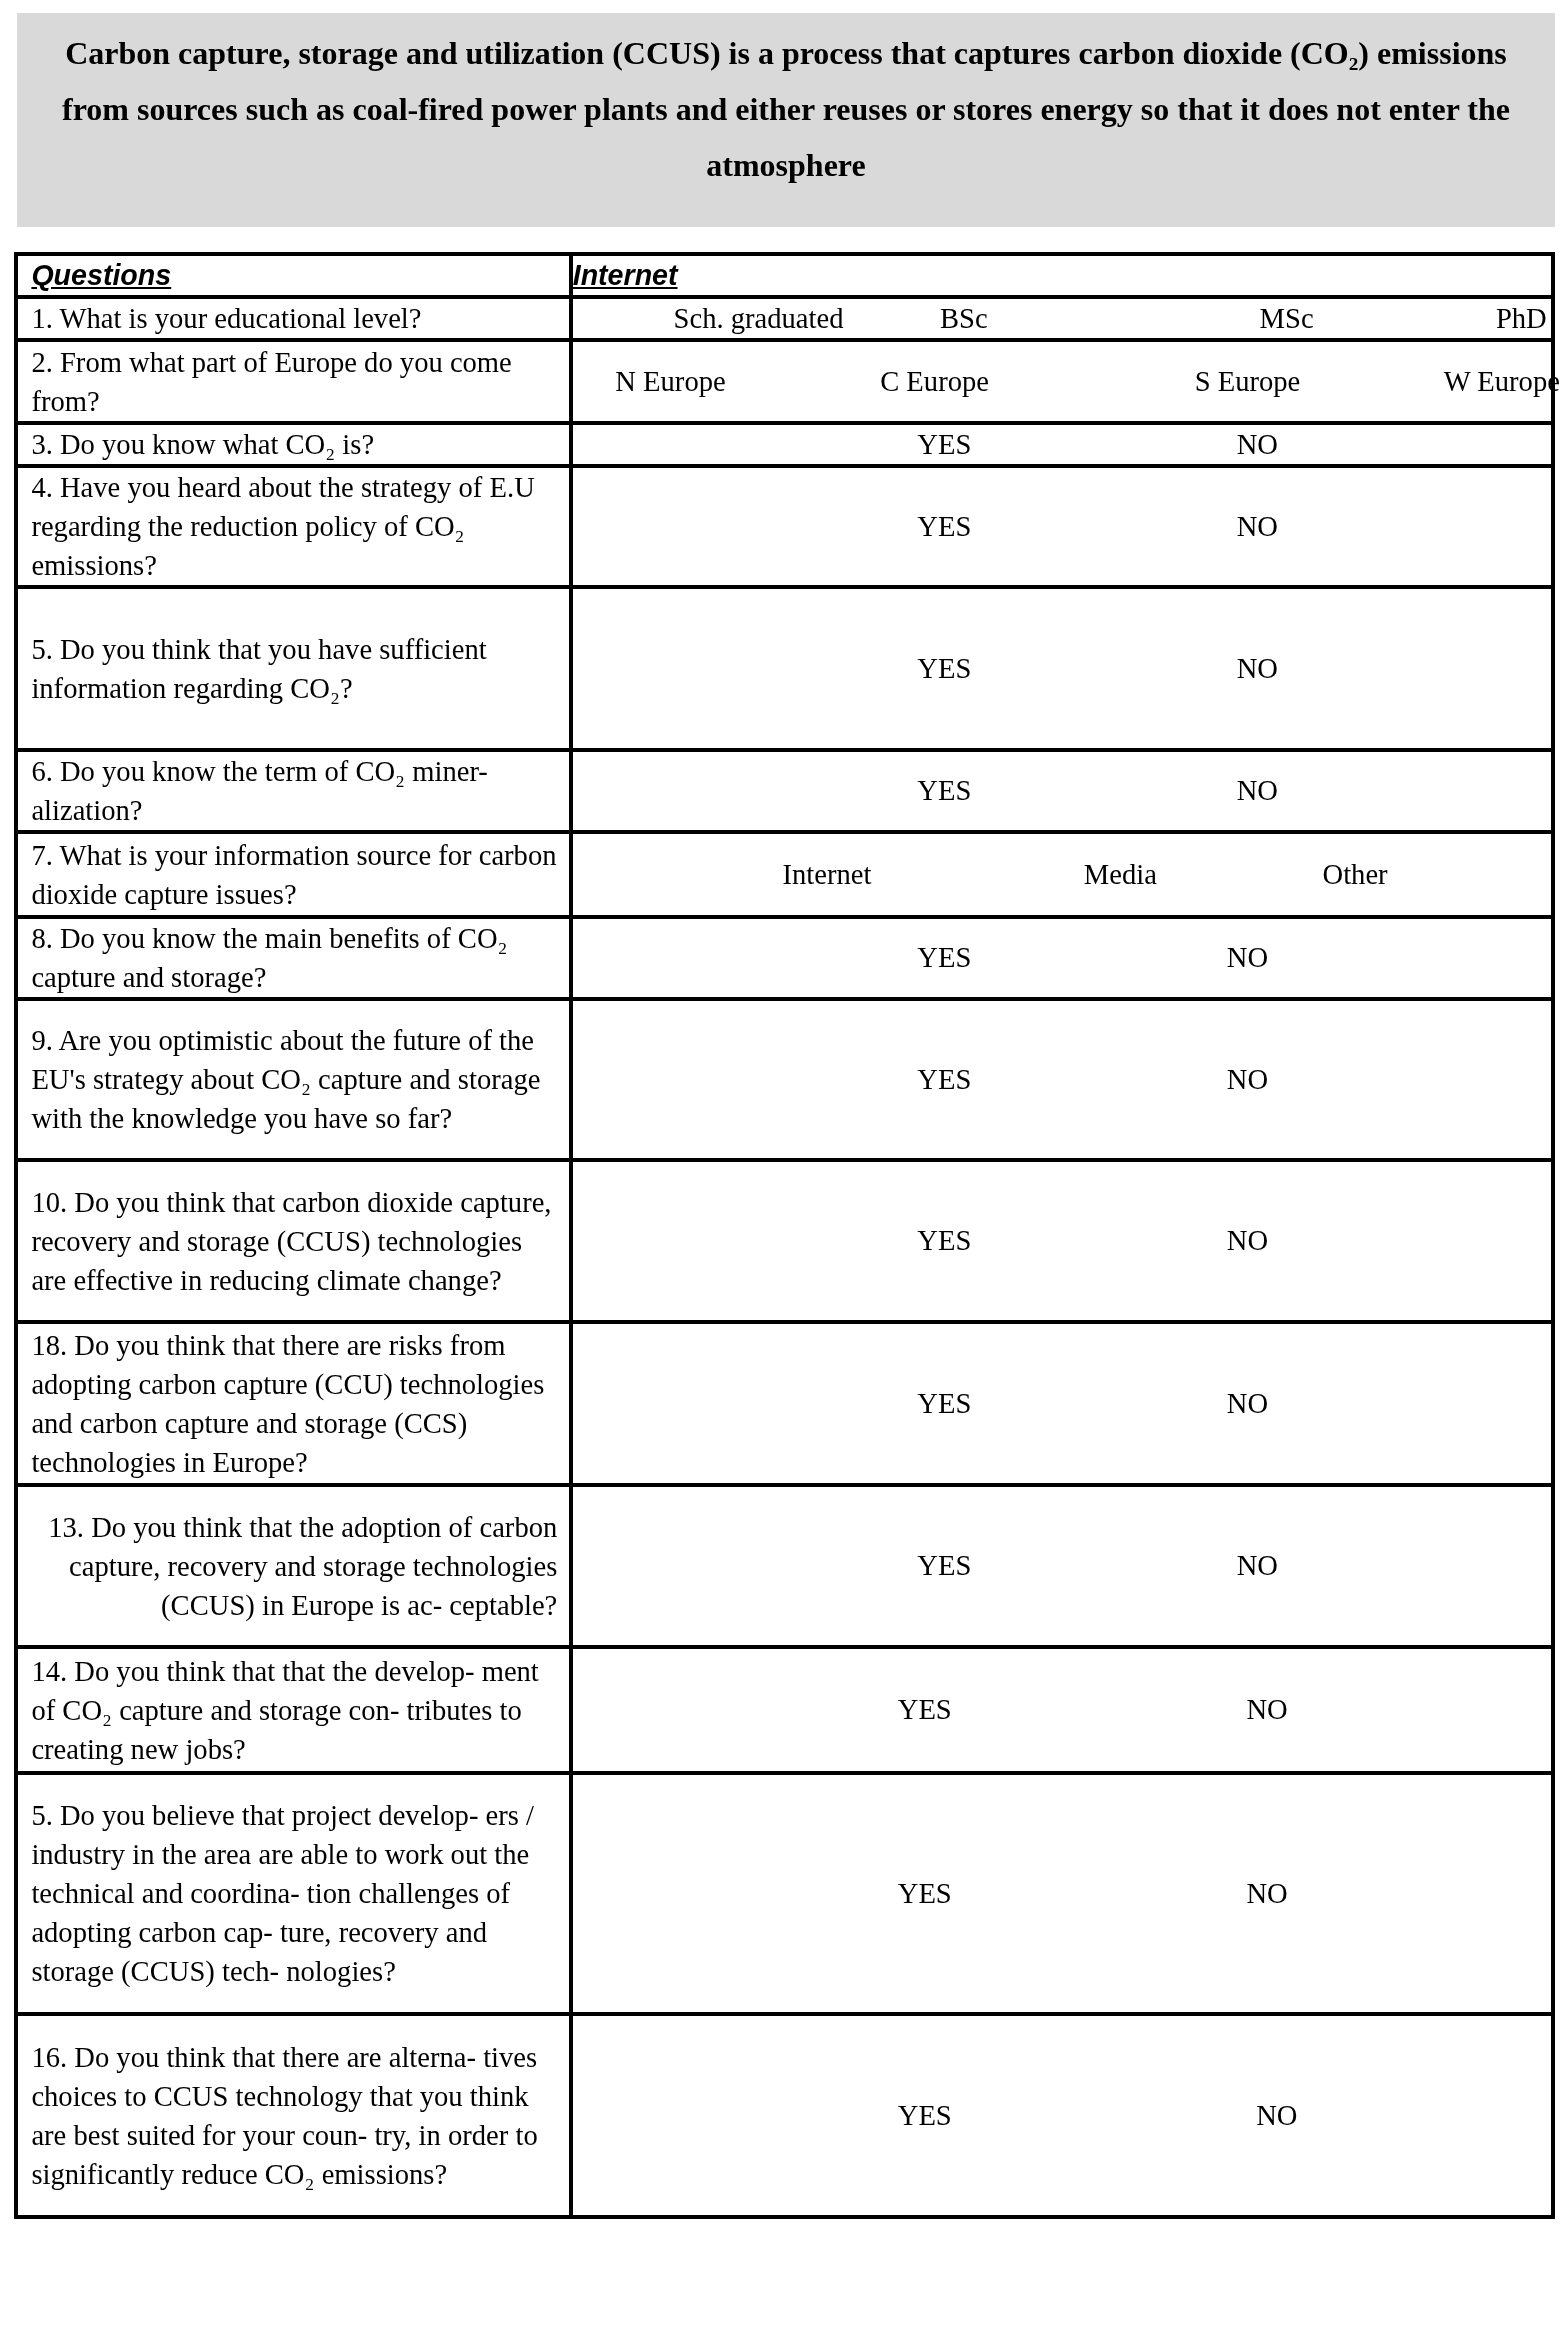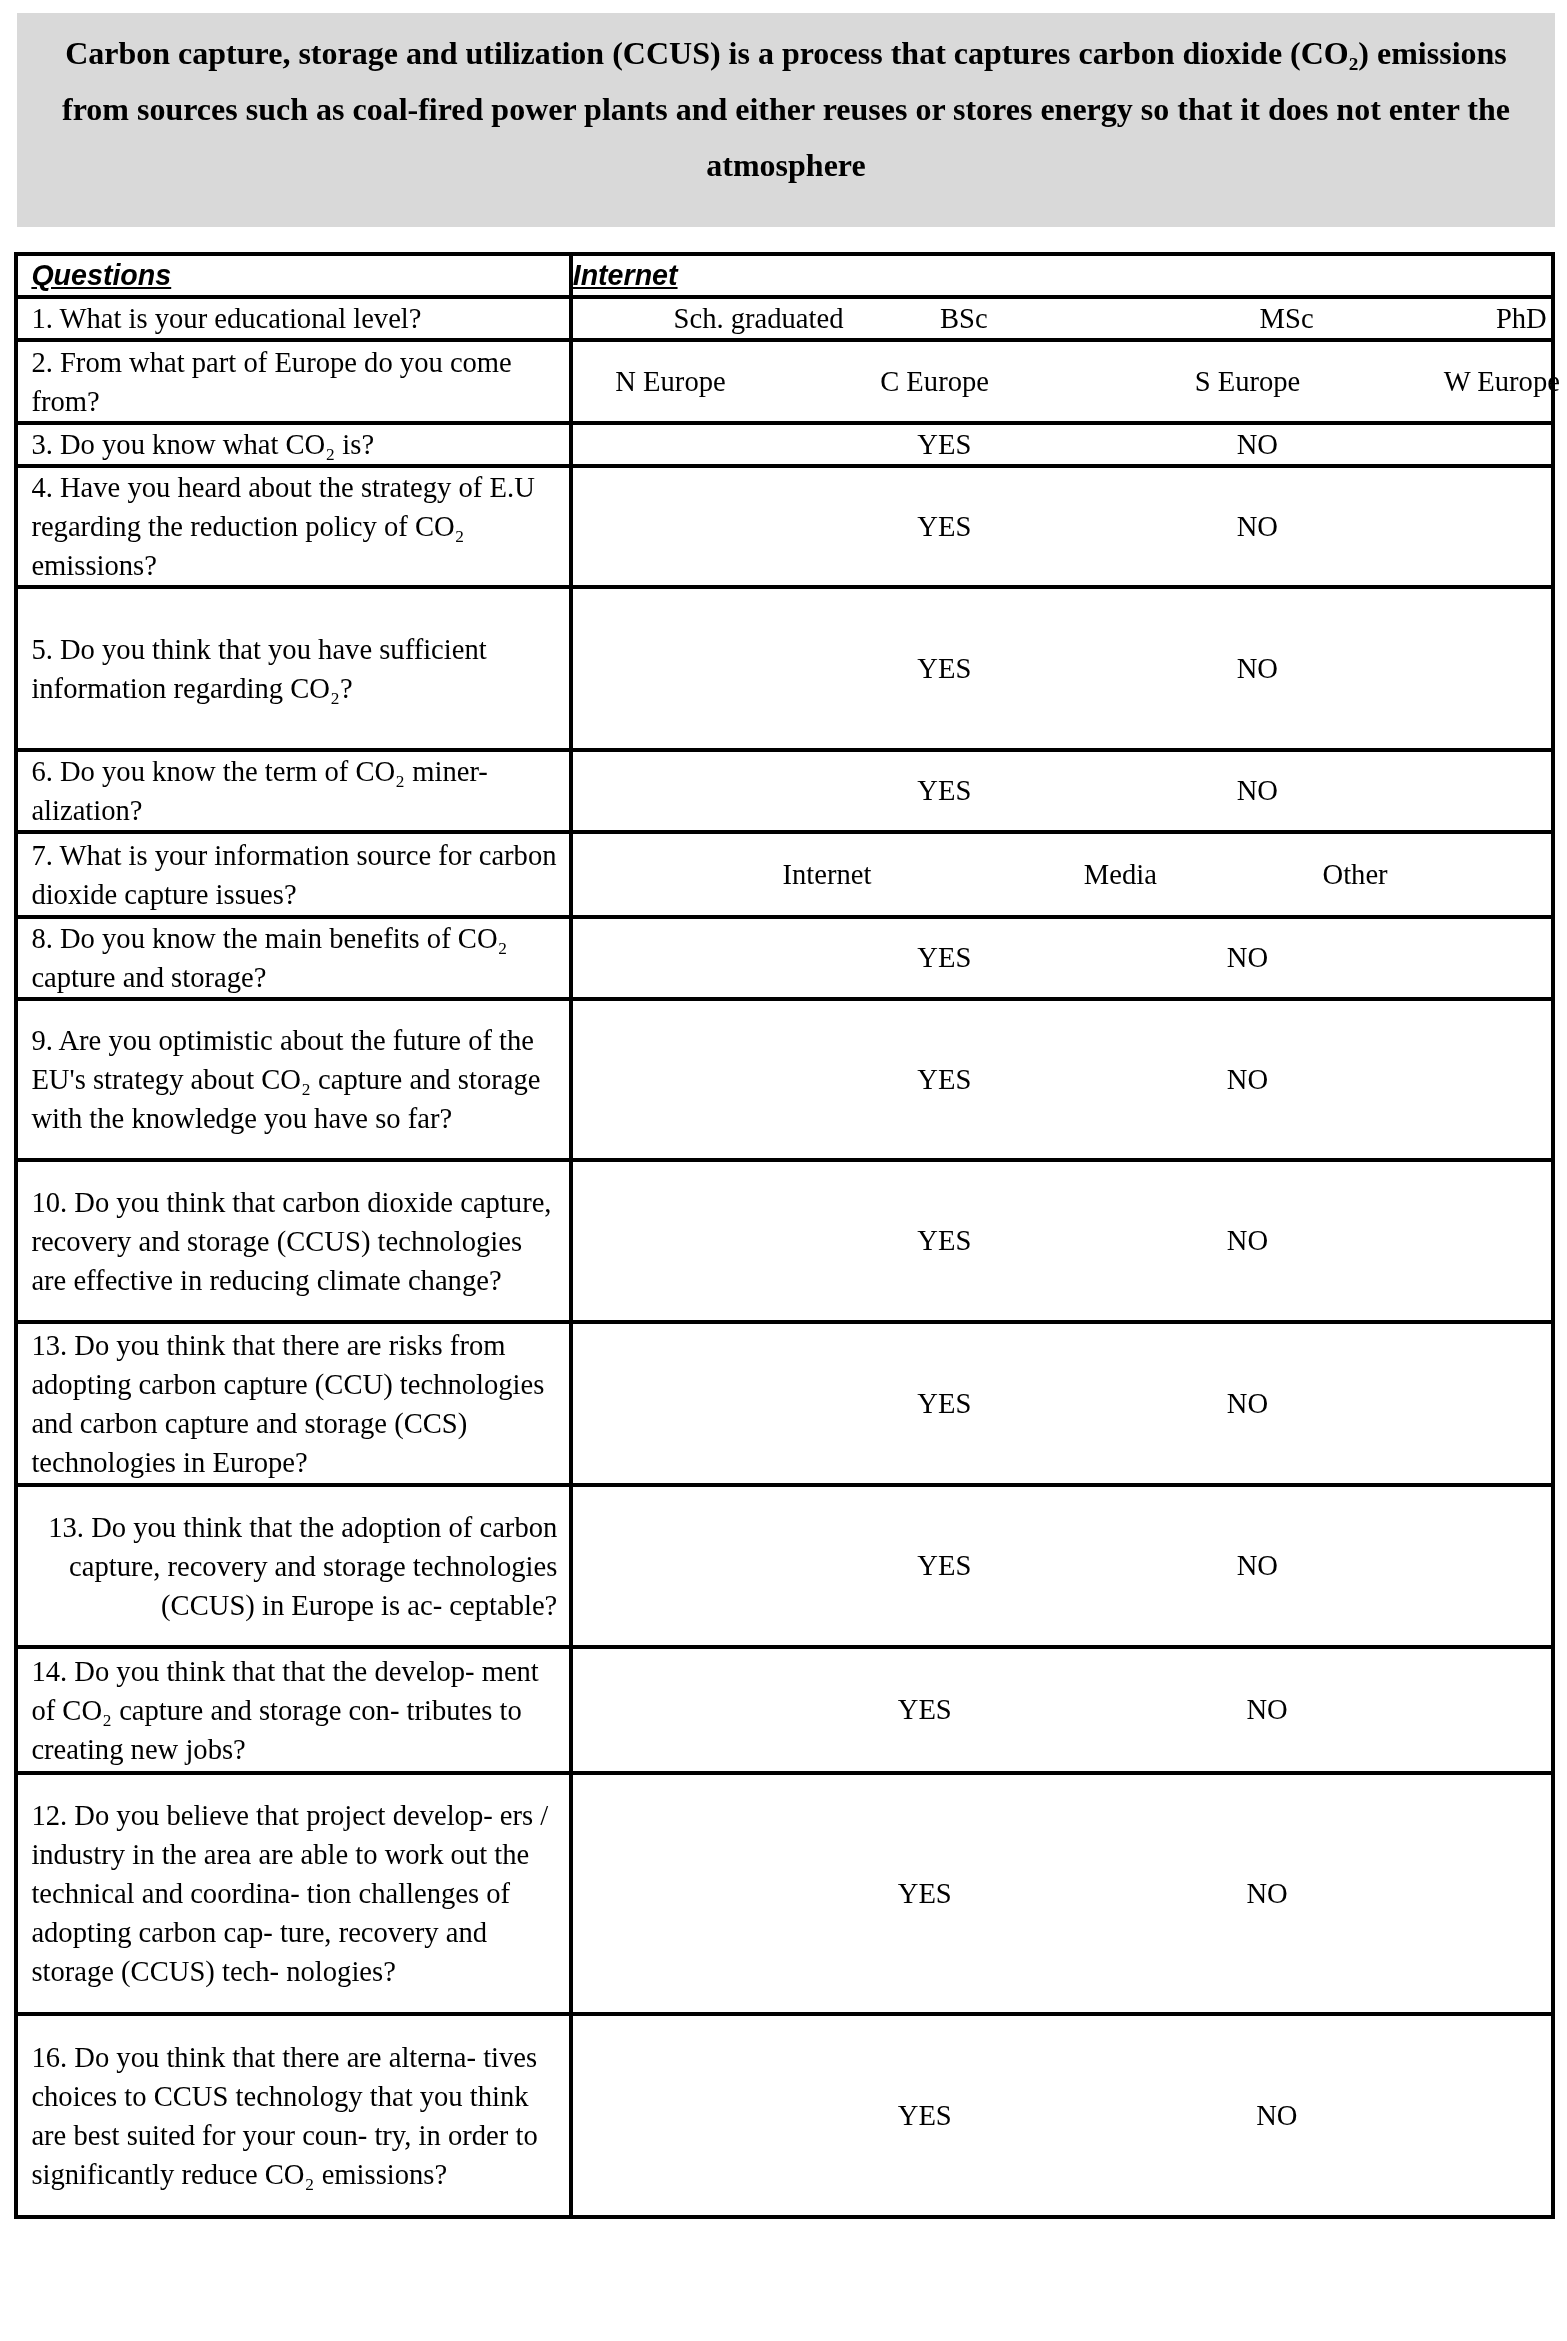--- a/index.html
+++ b/index.html
@@ -101,42 +101,42 @@
         </td>
       </tr>
       <tr style="height: 162px;">
         <td class="q"><span>10. Do you think that carbon dioxide capture, recovery and storage (CCUS) technologies are effective in reducing climate change?</span></td>
         <td class="a">
           <span class="opt" style="left: 38%;">YES</span>
           <span class="opt" style="left: 69%;">NO</span>
         </td>
       </tr>
       <tr style="height: 163px;">
-        <td class="q"><span>13. Do you think that there are risks from adopting carbon capture (CCU) technologies and carbon capture and storage (CCS) technologies in Europe?</span></td>
+        <td class="q"><span>18. Do you think that there are risks from adopting carbon capture (CCU) technologies and carbon capture and storage (CCS) technologies in Europe?</span></td>
         <td class="a">
           <span class="opt" style="left: 38%;">YES</span>
           <span class="opt" style="left: 69%;">NO</span>
         </td>
       </tr>
       <tr style="height: 162px; text-align: right;">
         <td class="q"><span>13. Do you think that the adoption of carbon capture, recovery and storage technologies (CCUS) in Europe is ac- ceptable?</span></td>
         <td class="a">
           <span class="opt" style="left: 38%;">YES</span>
           <span class="opt" style="left: 70%;">NO</span>
         </td>
       </tr>
       <tr style="height: 126px;">
         <td class="q"><span>14. Do you think that that the develop- ment of CO₂ capture and storage con- tributes to creating new jobs?</span></td>
         <td class="a">
           <span class="opt" style="left: 36%;">YES</span>
           <span class="opt" style="left: 71%;">NO</span>
         </td>
       </tr>
       <tr style="height: 241px;">
-        <td class="q"><span>12. Do you believe that project develop- ers / industry in the area are able to work out the technical and coordina- tion challenges of adopting carbon cap- ture, recovery and storage (CCUS) tech- nologies?</span></td>
+        <td class="q"><span>5. Do you believe that project develop- ers / industry in the area are able to work out the technical and coordina- tion challenges of adopting carbon cap- ture, recovery and storage (CCUS) tech- nologies?</span></td>
         <td class="a">
           <span class="opt" style="left: 36%;">YES</span>
           <span class="opt" style="left: 71%;">NO</span>
         </td>
       </tr>
       <tr style="height: 203px;">
         <td class="q"><span>16. Do you think that there are alterna- tives choices to CCUS technology that you think are best suited for your coun- try, in order to significantly reduce CO₂ emissions?</span></td>
         <td class="a">
           <span class="opt" style="left: 36%;">YES</span>
           <span class="opt" style="left: 72%;">NO</span>

